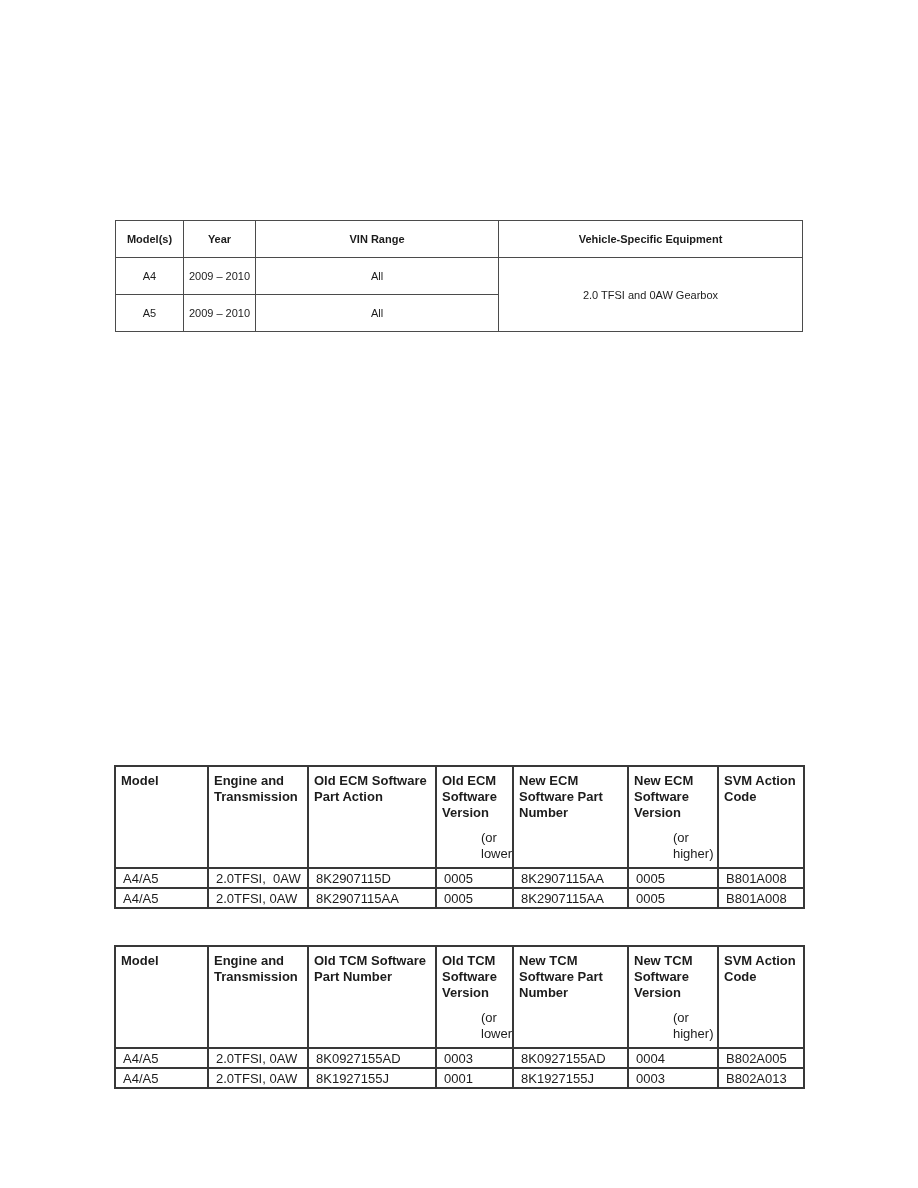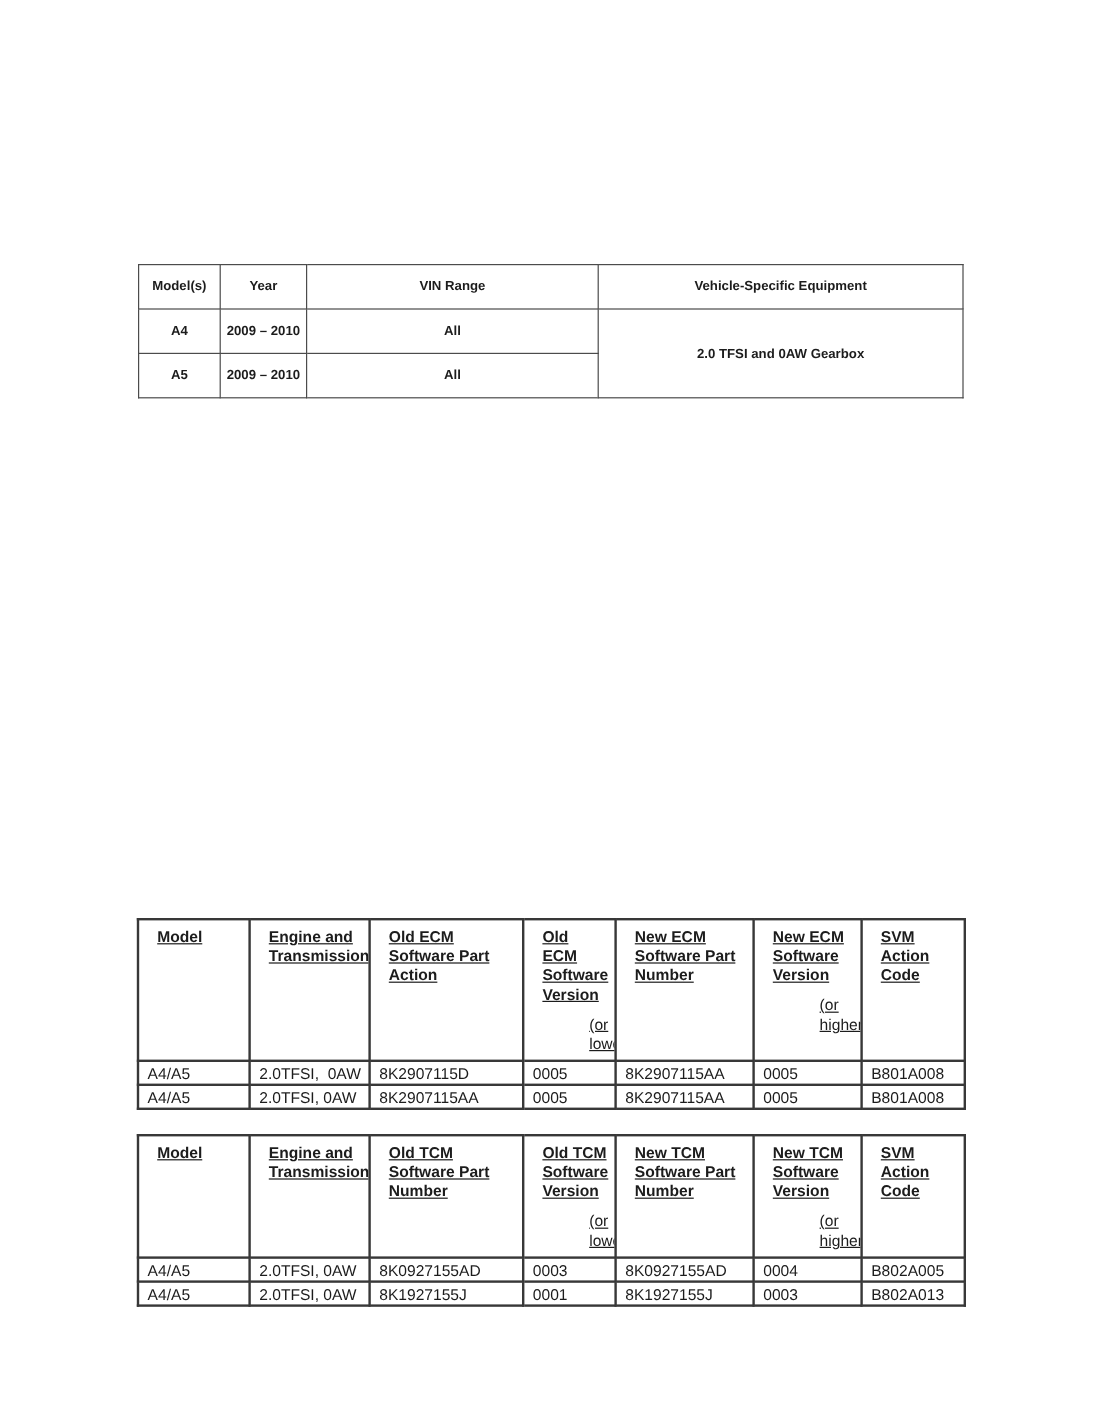--- a/index.html
+++ b/index.html
@@ -28,44 +28,43 @@
   .vehicle-table th, .vehicle-table td {
     border: 1px solid #4b4b4b;
     text-align: center;
     vertical-align: middle;
     height: 24px;
     padding: 12px 4px;
     overflow: hidden;
     white-space: nowrap;
   }
   .vehicle-table th { font-weight: bold; }
-  .vehicle-table td { font-weight: bold; }
+  .vehicle-table td { font-weight: normal; }
 
   
   .sw-table {
     position: absolute; left: 114px;
     width: 689px;
     border-collapse: collapse;
     table-layout: fixed;
     font-size: 13px;
   }
   .sw-table.ecm { top: 765px; }
   .sw-table.tcm { top: 945px; }
   .sw-table th, .sw-table td {
     border: 2px solid #383838;
     text-align: left;
     overflow: hidden;
   }
   .sw-table th {
     font-weight: bold;
     vertical-align: top;
-    padding: 6px 6px 5px 15px;
+    padding: 6px 6px 5px 5px;
     height: 85px;
     line-height: 16px;
-    text-decoration: underline;
   }
   .th-sub {
     display: block;
     font-weight: normal;
     margin-top: 9px;
     margin-left: 39px;
   }
   .th-sub:empty { display: none; }
   .sw-table td {
     font-weight: normal;

